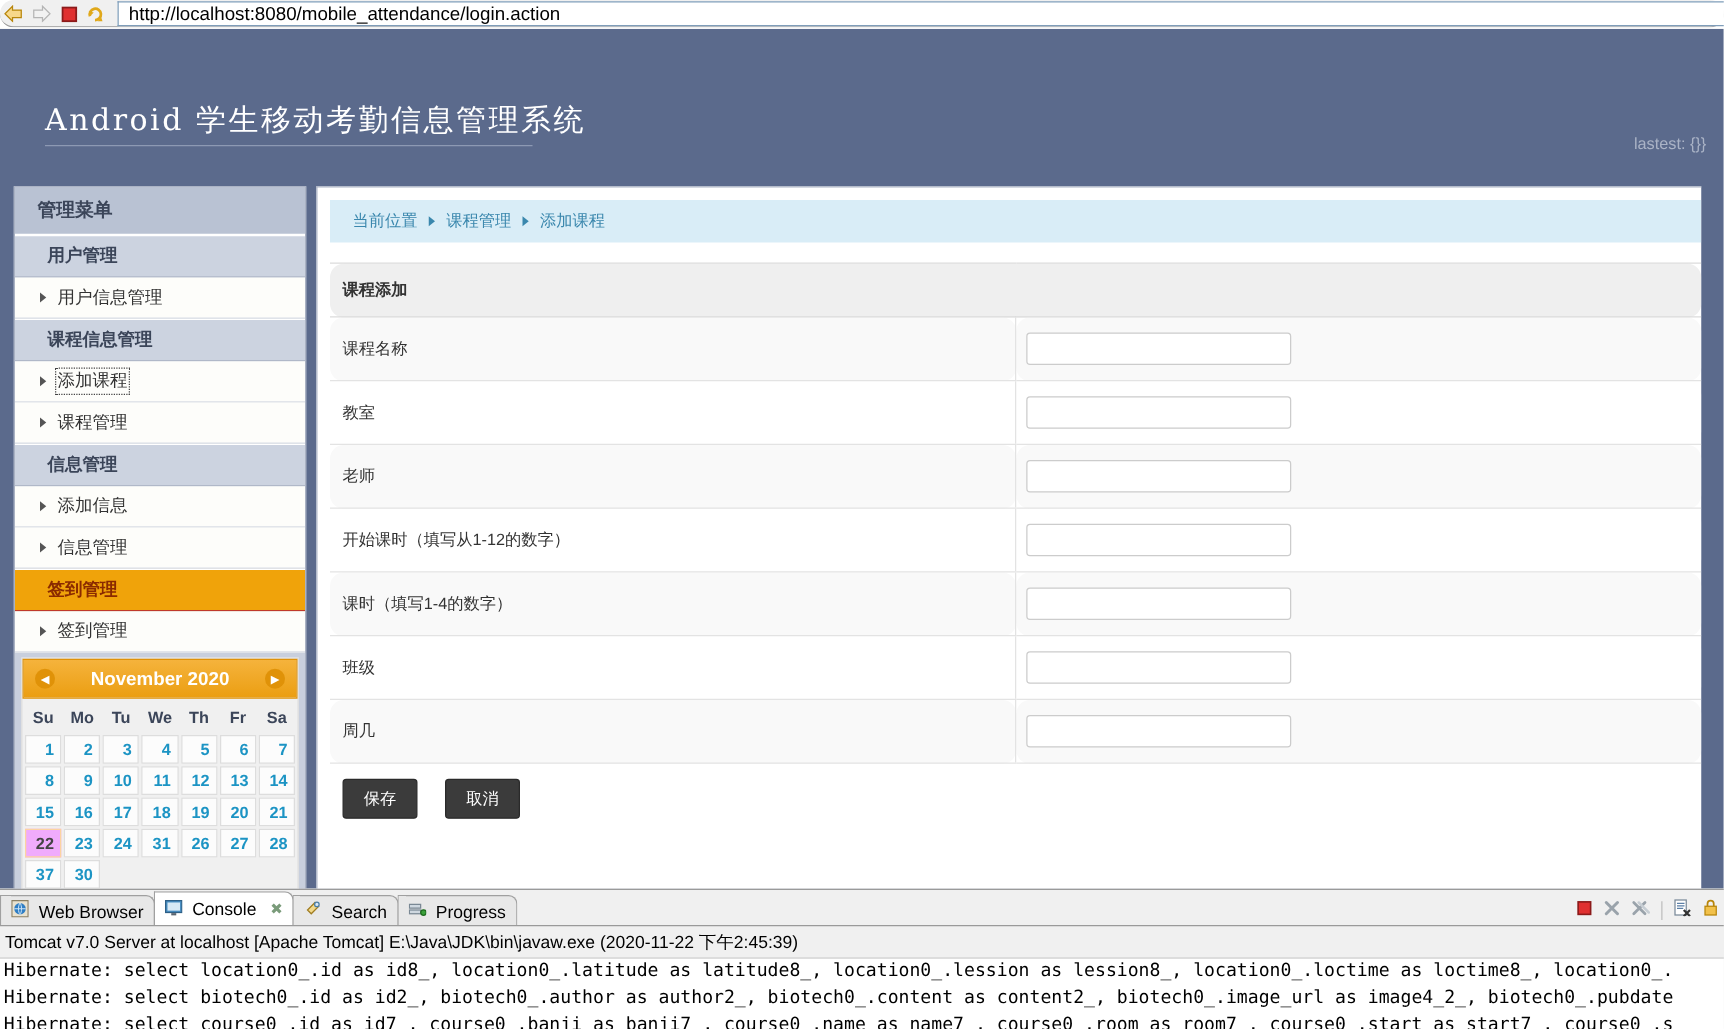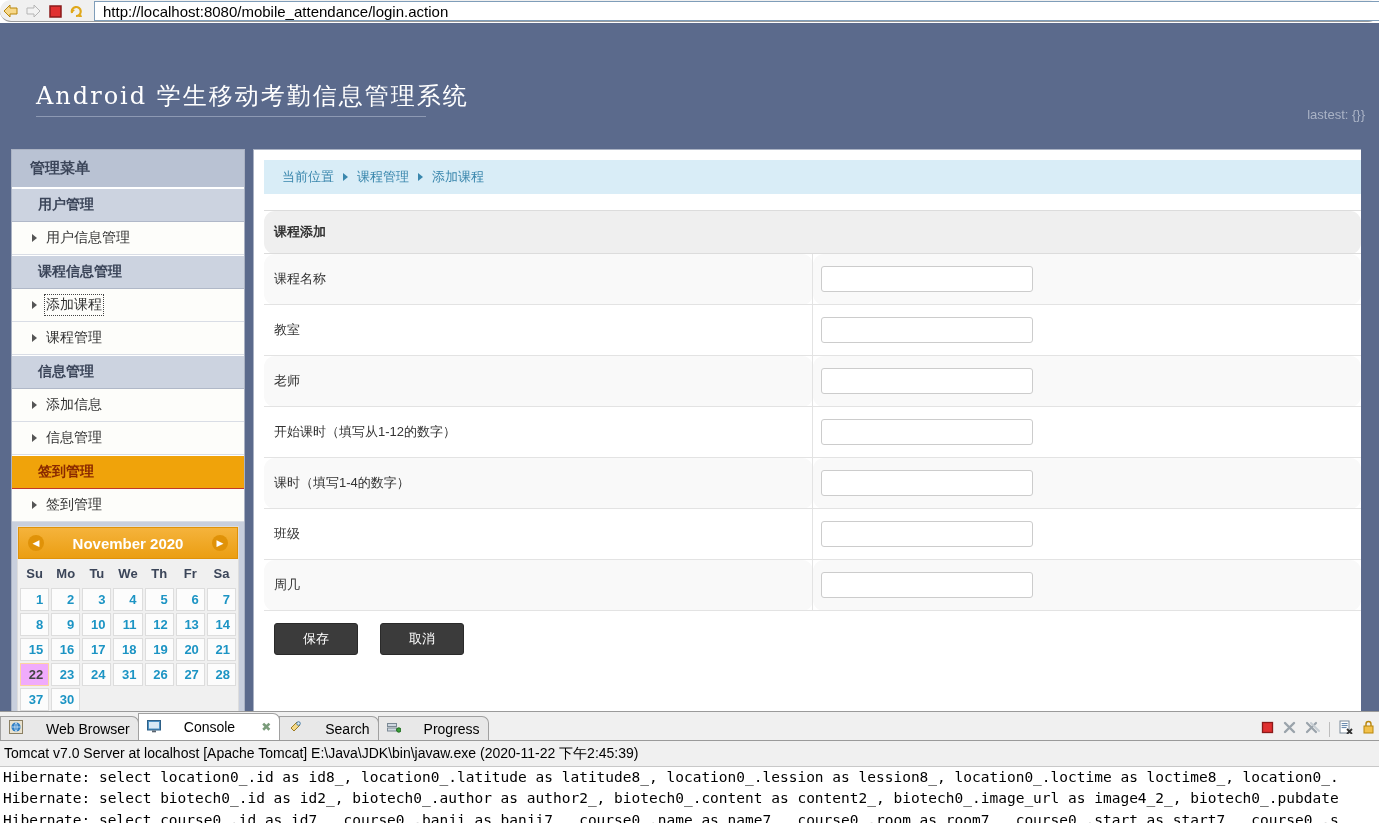--- a/index.html
+++ b/index.html
@@ -153,35 +153,35 @@
   .fctl{padding-left:8px !important;border-left:1px solid #e3e3e3;}
   .ftext{
     width:212px;height:26px;border:1px solid #cccccc;border-radius:3px;
     background:#fff;box-sizing:border-box;font-size:13px;padding:0 6px;
     font-family:"Liberation Sans",sans-serif;color:#333;outline:none;
   }
   #btn-row{padding:12px 0 0 10px;display:flex;gap:22px;}
   .btn{
     background:#3b3b3b;color:#fff;font-size:13px;
     border:1px solid #2a2a2a;border-radius:3px;
-    padding:6px 28px;cursor:pointer;
+    padding:6px 16px;cursor:pointer;
     font-family:"Liberation Sans",sans-serif;
   }
 
   
   #bottom-panel{
     position:absolute;left:0;top:711px;width:1379px;height:112px;
     background:#f0f0f0;border-top:1px solid #9a9a9a;box-sizing:border-box;
   }
   #tabrow{
     height:28px;display:flex;align-items:flex-end;position:relative;
     border-bottom:1px solid #9a9a9a;background:#f0f0f0;
   }
   .etab{
-    display:flex;align-items:center;height:24px;padding:0 8px;gap:23px;
+    display:flex;align-items:center;height:24px;padding:0 8px;gap:8px;
     font-size:14px;color:#000;border:1px solid #a0a0a0;
     border-bottom:none;border-radius:0 7px 0 0;background:#e8e8e8;
     box-sizing:border-box;white-space:nowrap;margin-right:-1px;
   }
   .etab.active{background:#fff;height:27px;}
   .tab-x{color:#7a9b7a;font-size:12px;margin-left:3px;}
   #tabtools{
     position:absolute;right:4px;bottom:2px;display:flex;align-items:center;gap:9px;
   }
   #console-title{

